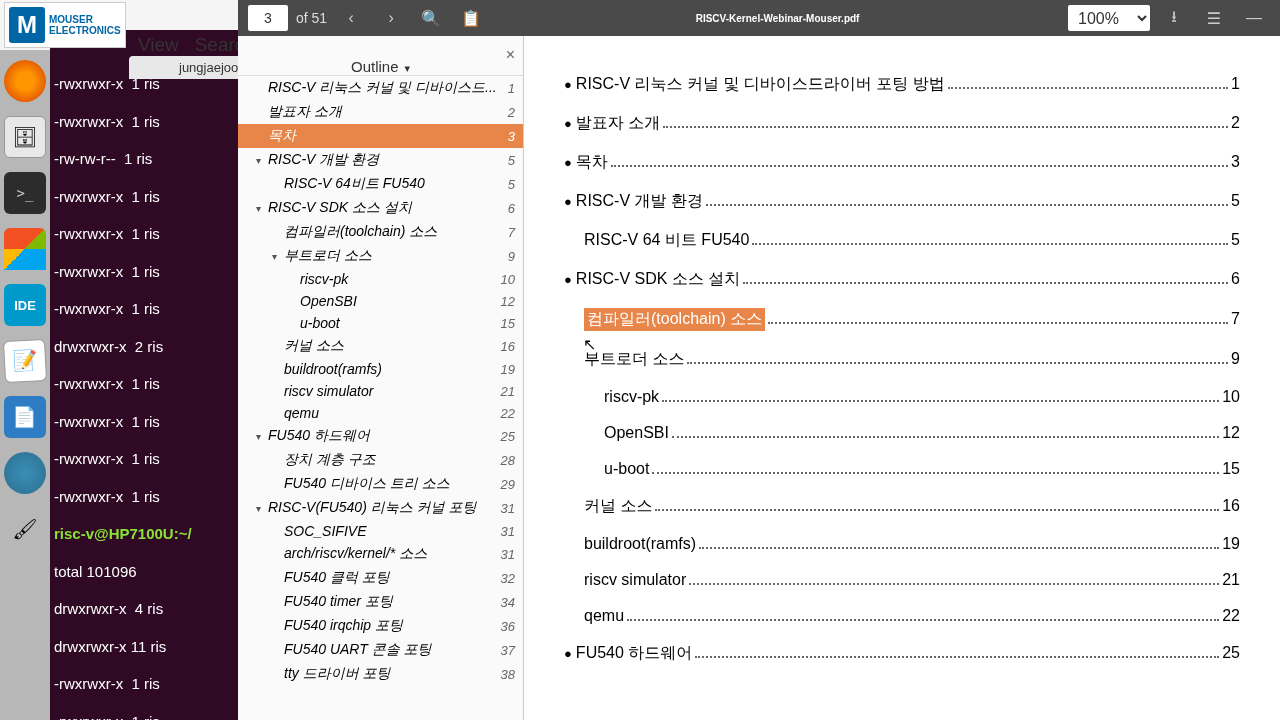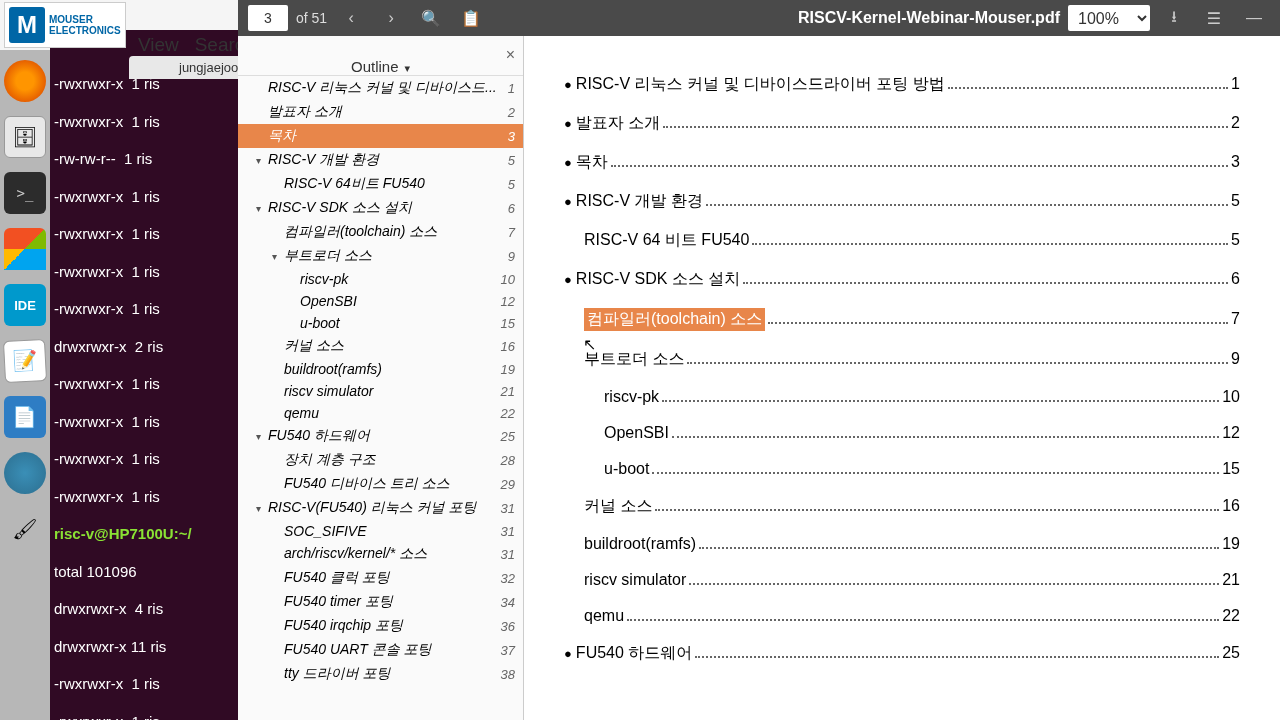--- a/index.html
+++ b/index.html
@@ -32,21 +32,21 @@
 .term-line { padding-left: 4px; line-height: 19.5px; }
 .prompt { color: #8ae234; font-weight: bold; }
 .total { color: white; }
 
 
 .pdf-viewer { position: absolute; left: 238px; top: 0; right: 0; height: 720px; background: white; z-index: 10; display: flex; flex-direction: column; }
 .pdf-toolbar { height: 36px; background: #4a4a4a; display: flex; align-items: center; padding: 0 10px; gap: 8px; color: white; }
 .page-input { width: 40px; height: 26px; text-align: center; background: white; color: #333; border: none; border-radius: 2px; font-size: 14px; }
 .page-total { font-size: 14px; color: #ddd; }
 .tb-btn { width: 32px; height: 28px; display: flex; align-items: center; justify-content: center; cursor: pointer; color: #ccc; font-size: 16px; border-radius: 3px; }
-.tb-title { flex: 1; text-align: right; font-size: 16px; font-weight: bold; }
+.tb-title { flex: 1; text-align: center; font-size: 10px; font-weight: bold; }
 .zoom-select { background: white; color: #333; border: none; height: 26px; width: 82px; padding: 0 6px; font-size: 16px; border-radius: 2px; }
 
 .pdf-body { flex: 1; display: flex; overflow: hidden; }
 
 
 .outline { width: 286px; background: #fafafa; border-right: 1px solid #ccc; display: flex; flex-direction: column; }
 .outline-header { height: 40px; display: flex; align-items: flex-end; justify-content: center; position: relative; border-bottom: 1px solid #ddd; font-size: 15px; color: #333; }
 .outline-header .chev { margin-left: 6px; font-size: 11px; }
 .outline-close { position: absolute; right: 8px; top: 10px; cursor: pointer; color: #666; font-size: 16px; }
 .outline-list { flex: 1; overflow-y: auto; font-size: 14px; }

